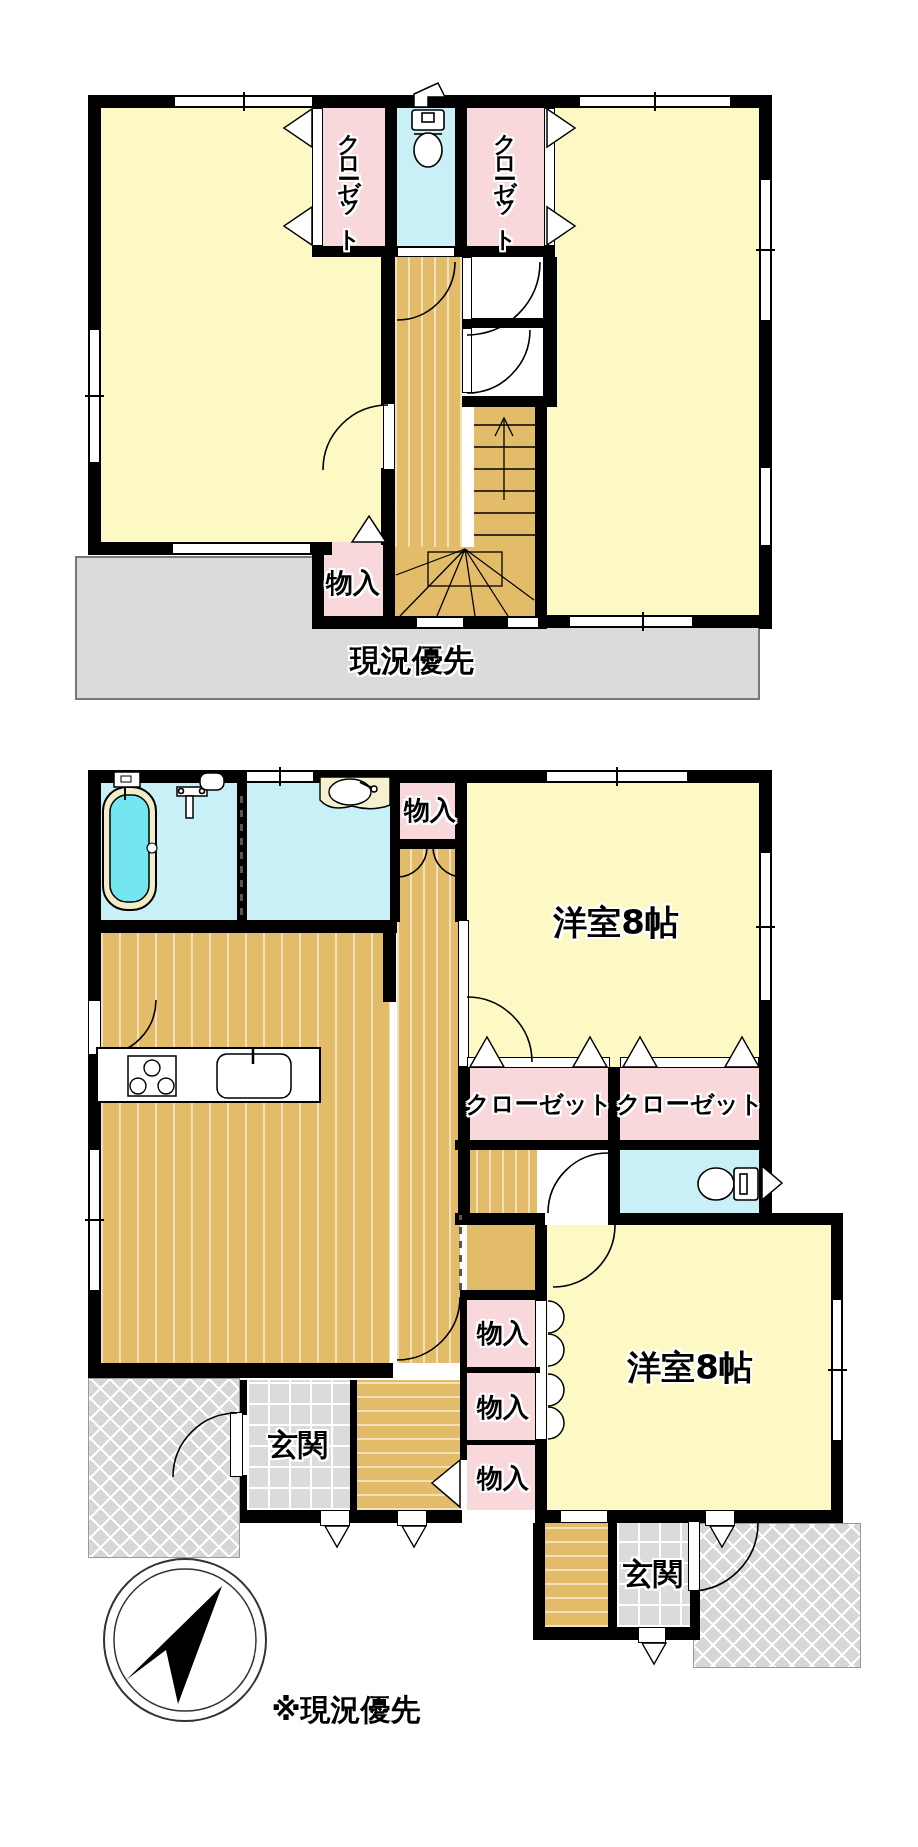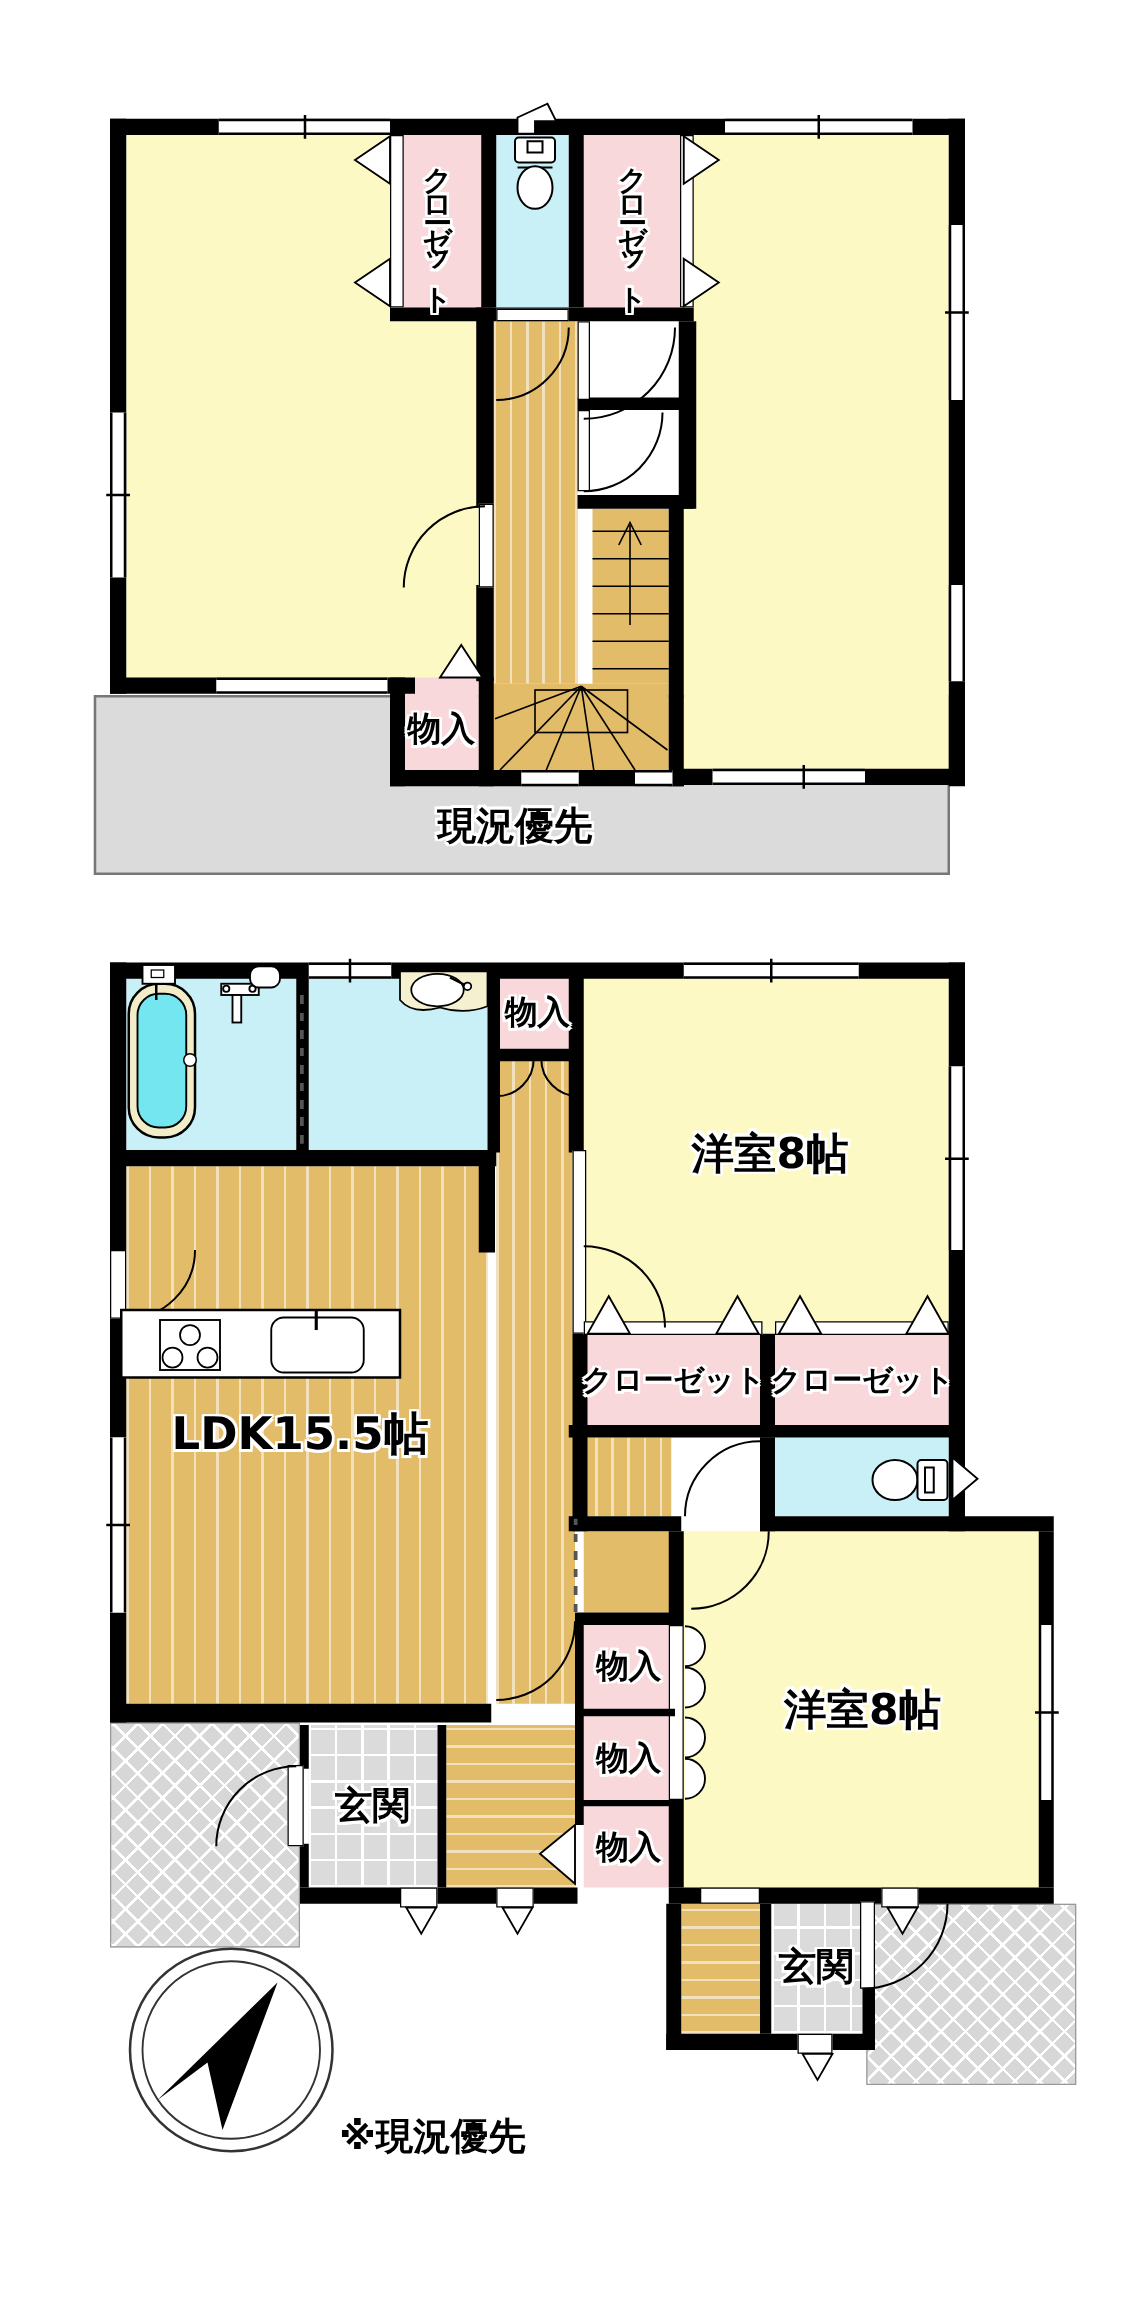--- a/index.html
+++ b/index.html
@@ -309,21 +309,20 @@
 
   <div class="lbl vt" style="left:350px;top:177px;font-size:23px;">クローゼット</div>
   <div class="lbl vt" style="left:506px;top:177px;font-size:23px;">クローゼット</div>
   <div class="lbl" style="left:353px;top:583px;font-size:27px;">物入</div>
   <div class="lbl" style="left:412px;top:661px;font-size:31px;">現況優先</div>
 
   <div class="lbl" style="left:430px;top:810px;font-size:26px;">物入</div>
   <div class="lbl" style="left:616px;top:923px;font-size:34px;">洋室8帖</div>
   <div class="lbl" style="left:539px;top:1104px;font-size:24px;">クローゼット</div>
   <div class="lbl" style="left:690px;top:1104px;font-size:24px;">クローゼット</div>
-  <div class="lbl" style="left:240px;top:1148px;font-size:36px;">LDK15.5帖</div>
   <div class="lbl" style="left:503px;top:1333px;font-size:26px;">物入</div>
   <div class="lbl" style="left:503px;top:1407px;font-size:26px;">物入</div>
   <div class="lbl" style="left:503px;top:1478px;font-size:26px;">物入</div>
   <div class="lbl" style="left:690px;top:1368px;font-size:34px;">洋室8帖</div>
   <div class="lbl" style="left:298px;top:1445px;font-size:30px;">玄関</div>
   <div class="lbl" style="left:653px;top:1574px;font-size:30px;">玄関</div>
 
   <div class="lbl" style="left:346px;top:1710px;font-size:30px;">※現況優先</div>
 </div>
 

